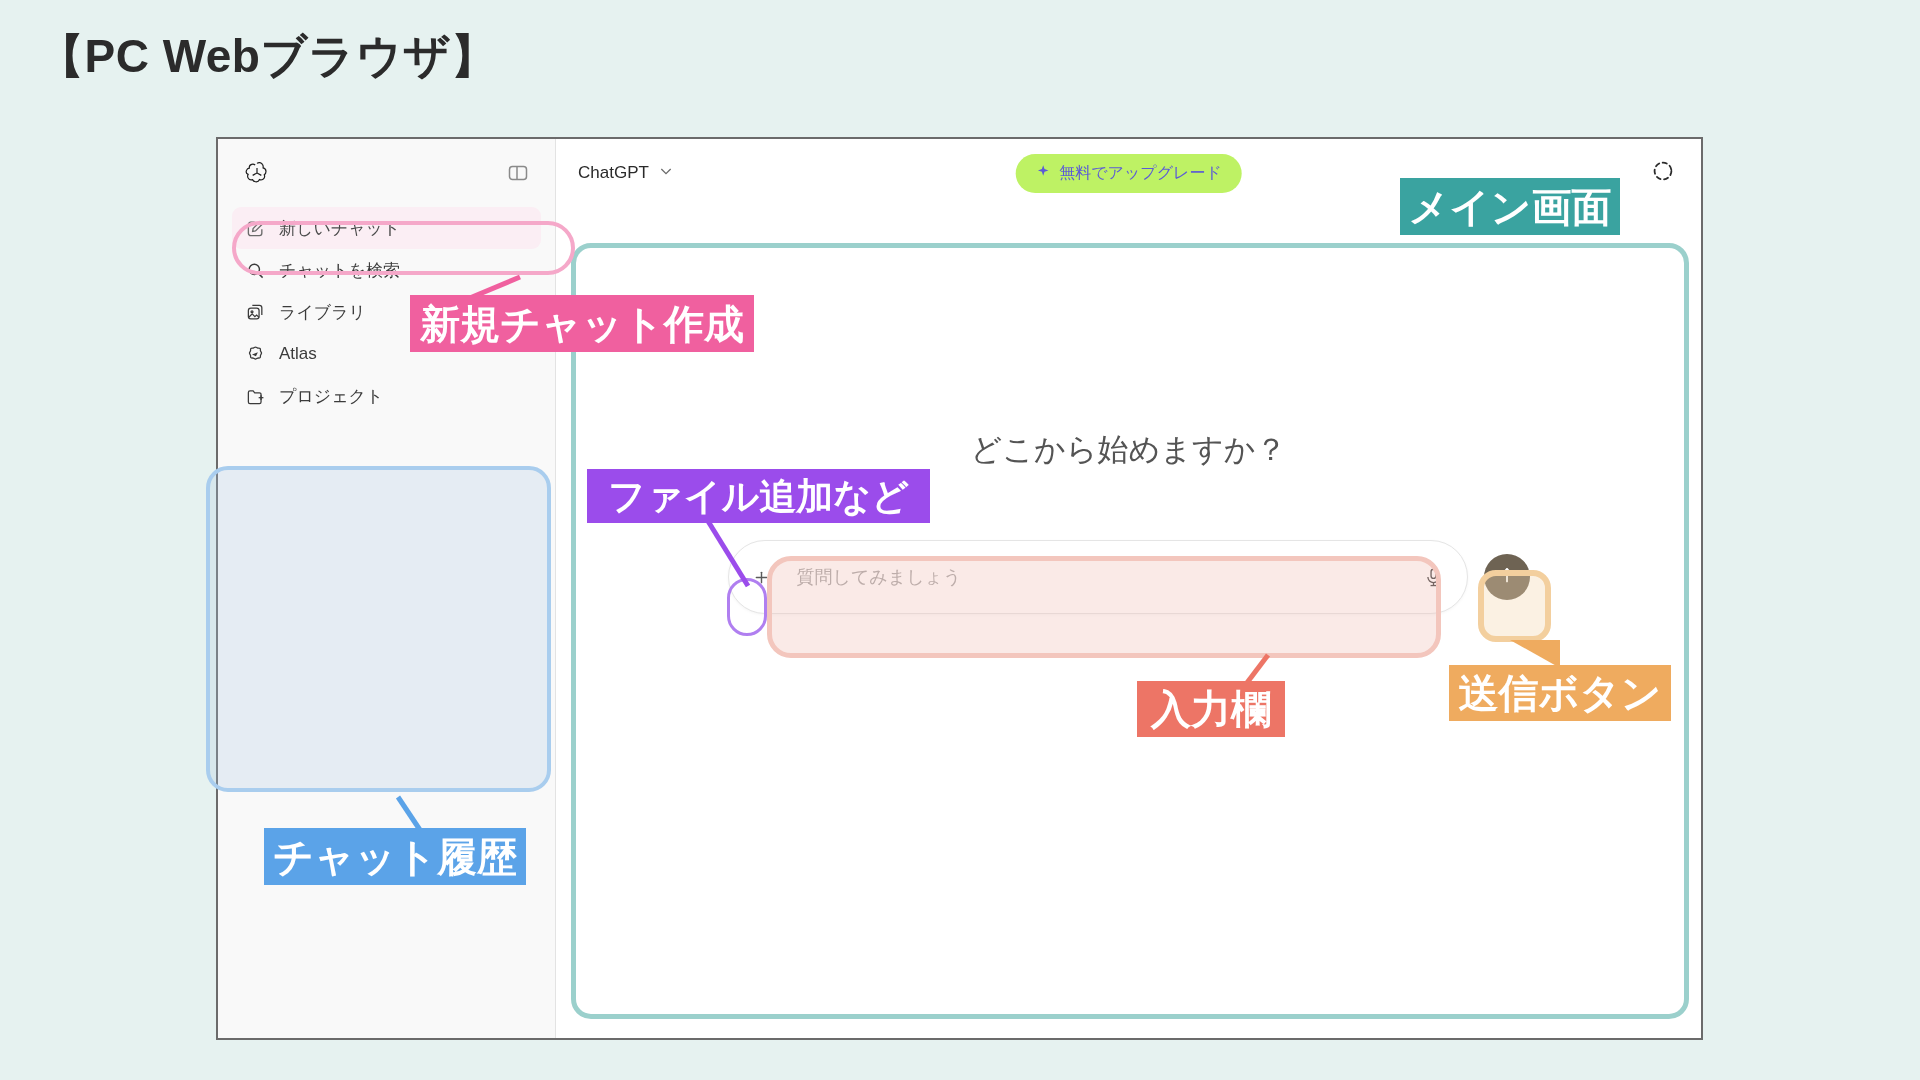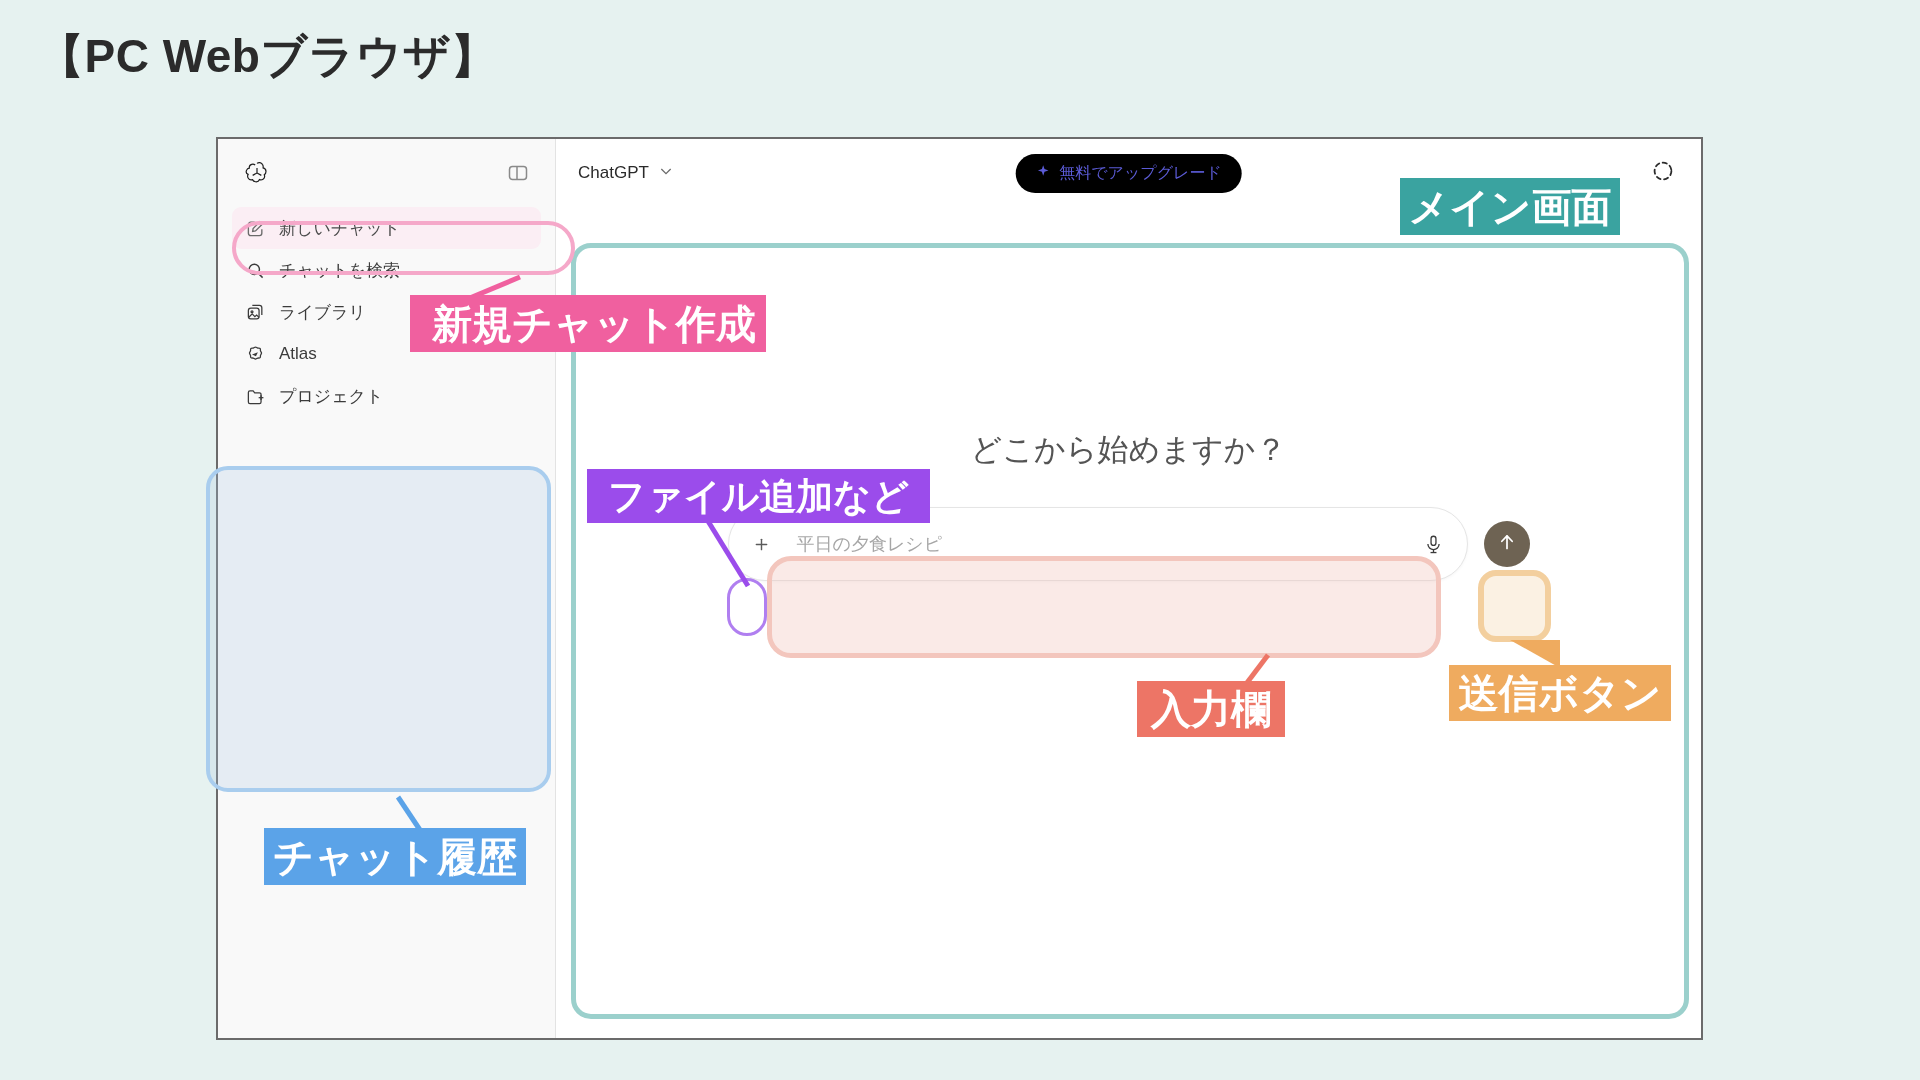--- a/index.html
+++ b/index.html
@@ -134,21 +134,21 @@
     font-size: 17px;
     color: #2a2a2a;
   }
   #upgrade-pill {
     position: absolute;
     left: 50%;
     transform: translateX(-50%);
     display: flex;
     align-items: center;
     gap: 9px;
-    background: #000000;
+    background: #bef264;
     border-radius: 20px;
     padding: 9px 20px;
     font-size: 16px;
     color: #5b5bd6;
     white-space: nowrap;
   }
   #topbar-right {
     margin-left: auto;
     display: flex;
     align-items: center;
@@ -159,21 +159,21 @@
     position: absolute;
     left: 0; right: 0;
     top: 290px;
     display: flex;
     flex-direction: column;
     align-items: center;
   }
   #greeting {
     font-size: 31px;
     color: #545454;
-    margin-bottom: 36px;
+    margin-bottom: 69px;
     white-space: nowrap;
   }
   #composer-row {
     display: flex;
     align-items: center;
     gap: 0px;
   }
   #composer {
     width: 740px;
     height: 74px;
@@ -369,21 +369,21 @@
       <div id="greeting">どこから始めますか？</div>
 
       <div id="composer-row">
         <div id="composer">
           <span id="plus-btn">
             <svg width="19" height="19" viewBox="0 0 24 24" fill="none" stroke="#5b5b5b" stroke-width="1.8" stroke-linecap="round">
               <line x1="12" y1="5.5" x2="12" y2="18.5"></line>
               <line x1="5.5" y1="12" x2="18.5" y2="12"></line>
             </svg>
           </span>
-          <span id="prompt-input">平日の夕食レシピ</span>
+          <span id="prompt-input">質問してみましょう</span>
           <span id="mic-btn">
             <svg width="21" height="21" viewBox="0 0 24 24" fill="none" stroke="#3b3b3b" stroke-width="1.5">
               <rect x="9.2" y="2.6" width="5.6" height="10.4" rx="2.8"></rect>
               <path d="M5.6 11.4a6.4 6.4 0 0 0 12.8 0"></path>
               <line x1="12" y1="17.8" x2="12" y2="21.2"></line>
               <line x1="8.6" y1="21.2" x2="15.4" y2="21.2"></line>
             </svg>
           </span>
         </div>
 
@@ -416,21 +416,21 @@
 <svg id="svg-overlay">
   <line x1="520" y1="277" x2="465" y2="300" stroke="#f0609f" stroke-width="5"></line>
   <line x1="398" y1="797" x2="420" y2="830" stroke="#5ba3e8" stroke-width="5"></line>
   <line x1="703" y1="513" x2="748" y2="586" stroke="#9b4ceb" stroke-width="5"></line>
   <line x1="1268" y1="655" x2="1240" y2="692" stroke="#ed7566" stroke-width="5"></line>
   <polygon points="1510,640 1560,640 1560,668" fill="#efab5f"></polygon>
 </svg>
 
 <div class="anno-label" id="anno-main" style="left:1400px; top:178px; width:220px; height:57px; background:#3aa3a0; font-size:40px;">メイン画面</div>
 
-<div class="anno-label" id="anno-newchat" style="left:410px; top:295px; width:344px; height:57px; background:#f0609f; font-size:40px;padding-left:12px;">新規チャット作成</div>
+<div class="anno-label" id="anno-newchat" style="left:410px; top:295px; width:344px; height:57px; background:#f0609f; font-size:40px;">新規チャット作成</div>
 
 <div class="anno-label" id="anno-history" style="left:264px; top:828px; width:262px; height:57px; background:#5ba3e8; font-size:40px;">チャット履歴</div>
 
 <div class="anno-label" id="anno-file" style="left:587px; top:469px; width:343px; height:54px; background:#9b4ceb; font-size:37px;">ファイル追加など</div>
 
 <div class="anno-label" id="anno-input" style="left:1137px; top:681px; width:148px; height:56px; background:#ed7566; font-size:40px;">入力欄</div>
 
 <div class="anno-label" id="anno-send" style="left:1449px; top:665px; width:222px; height:56px; background:#efab5f; font-size:40px;">送信ボタン</div>
 
 </body></html>

